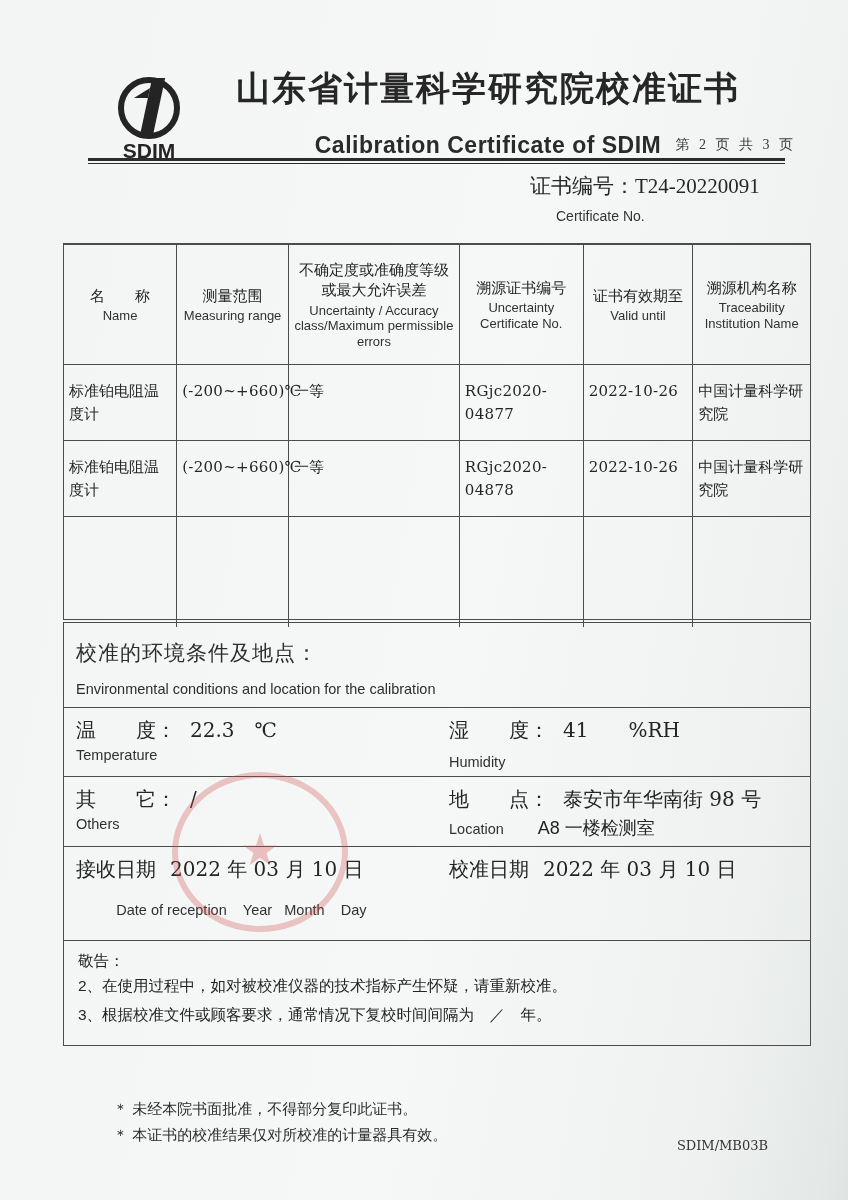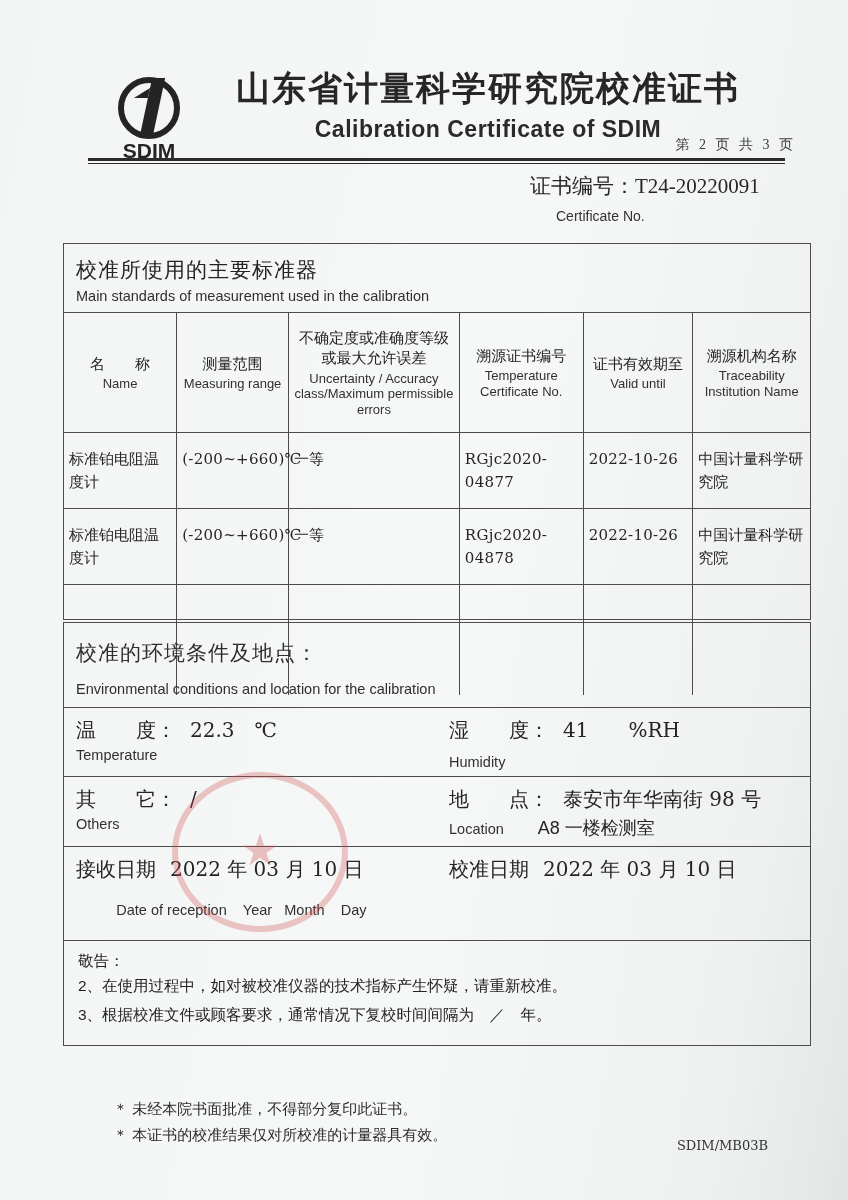--- a/index.html
+++ b/index.html
@@ -16,21 +16,21 @@
   
   .header { position:absolute; left:88px; top:66px; width:724px; }
   .logo { position:absolute; left:17px; top:8px; width:92px; text-align:left; }
   .logo svg { display:block; margin:0 auto; }
   .title-block { position:absolute; left:120px; top:0; width:560px; text-align:center; }
   .title-zh {
     font-family:"Liberation Serif","DejaVu Serif",serif;
     font-size:34px; font-weight:700; letter-spacing:2px; color:#262626;
     white-space:nowrap;
   }
-  .title-en { font-size:23px; font-weight:700; margin-top:4px; letter-spacing:.5px; color:#2a2a2a; }
+  .title-en { font-size:23px; font-weight:700; margin-top:20px; letter-spacing:.5px; color:#2a2a2a; }
   .page-num {
     position:absolute; right:16px; top:70px;
     font-family:Liberation Serif, serif;
     font-size:14px; letter-spacing:3px; color:#3a3a3a; white-space:nowrap;
   }
   .rule-double {
     position:absolute; left:88px; top:158px; width:697px; height:6px;
     border-top:3px solid #2b2b2b; border-bottom:1px solid #2b2b2b;
   }
   
@@ -111,24 +111,20 @@
   <div class="rule-double"></div>
 
   <div class="cert-block">
     <div class="cert-line">
       <span>证书编号：</span><span>T24-20220091</span>
     </div>
     <div class="cert-en">Certificate No.</div>
   </div>
 
   <div class="box standards-box">
-    <div class="sec-title">
-      <div class="zh">校准所使用的主要标准器</div>
-      <div class="en">Main standards of measurement used in the calibration</div>
-    </div>
     <table class="std">
       <colgroup>
         <col style="width:15.1%">
           <col style="width:15.0%">
           <col style="width:22.9%">
         <col style="width:16.6%">
           <col style="width:14.7%">
           <col style="width:15.7%">
       </colgroup>
       <thead>
@@ -140,21 +136,21 @@
           <th>
             <div class="h-zh">测量范围</div>
             <div class="h-en">Measuring range</div>
           </th>
           <th>
             <div class="h-zh">不确定度或准确度等级或最大允许误差</div>
             <div class="h-en">Uncertainty / Accuracy class/Maximum permissible errors</div>
           </th>
           <th>
             <div class="h-zh">溯源证书编号</div>
-            <div class="h-en">Temperature Certificate No.</div>
+            <div class="h-en">Uncertainty Certificate No.</div>
           </th>
           <th>
             <div class="h-zh">证书有效期至</div>
             <div class="h-en">Valid until</div>
           </th>
           <th>
             <div class="h-zh">溯源机构名称</div>
             <div class="h-en">Traceability Institution Name</div>
           </th>
         </tr>

